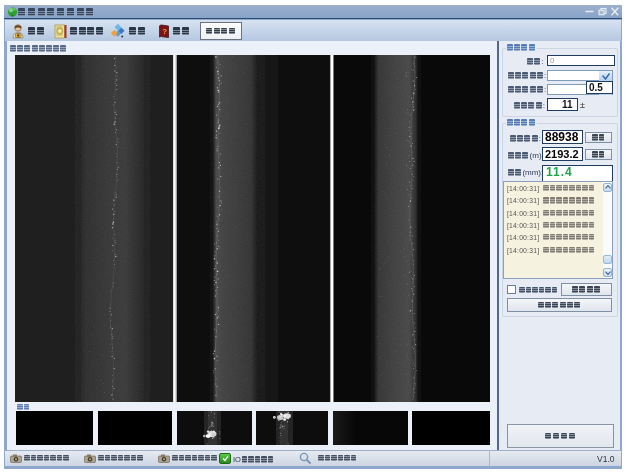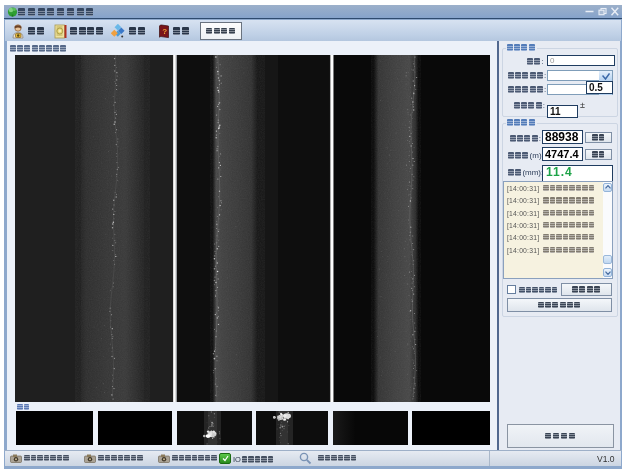--- a/index.html
+++ b/index.html
@@ -1030,21 +1030,21 @@
 <svg class="abs" style="left:602px;top:86.5px" width="8" height="7">
     <path d="M0.5 2.5 L3.5 6 L7.5 0.5" stroke="#3a67a8" stroke-width="1.5" fill="none"></path>
   </svg>
 <span class="cjk s7 abs" style="left:514px;top:101px;color:#30405c">
     <i></i>
     <i></i>
     <i></i>
     <i></i>
     <b style="font-size:8px;color:#30405c">:</b>
   </span>
-<div class="abs fld" style="left:547px;top:105px;width:31px;height:13px;font-size:10px;font-weight:bold;color:#111;padding-left:2px;line-height:11px">11</div>
+<div class="abs fld" style="left:547px;top:98px;width:31px;height:13px;font-size:10px;font-weight:bold;color:#111;padding-left:14px;line-height:11px">11</div>
 <div class="abs" style="left:580px;top:100px;font-size:9px;color:#333">±</div>
 <div class="abs fld" style="left:586px;top:81px;width:27px;height:13px;font-size:10px;font-weight:bold;color:#111;padding-left:2px;line-height:11px">0.5</div>
 
 <div class="abs" style="left:502px;top:123px;width:116px;height:194px;border:1px solid #ccd5e3;border-radius:2px"></div>
 <span class="cjk s7 abs" style="left:506px;top:119px;color:#3a69b0;background:#e7ebf3;padding:0 1px">
     <i></i>
     <i></i>
     <i></i>
     <i></i>
   </span>
@@ -1061,21 +1061,21 @@
       <i></i>
       <i></i>
     </span>
   </div>
 <span class="cjk s7 abs" style="left:508px;top:151px;color:#30405c">
     <i></i>
     <i></i>
     <i></i>
     <b style="font-size:8px;color:#30405c">(m):</b>
   </span>
-<div class="abs fld" style="left:542px;top:147px;width:41px;height:14px;font-size:11px;font-weight:bold;color:#000;padding-left:2px;line-height:13px">4747.4</div>
+<div class="abs fld" style="left:542px;top:147px;width:41px;height:14px;font-size:11px;font-weight:bold;color:#000;padding-left:2px;line-height:13px">2193.2</div>
 <div class="abs btn" style="left:585px;top:149px;width:27px;height:11px">
     <span class="cjk s6" style="color:#1a2638">
       <i></i>
       <i></i>
     </span>
   </div>
 <span class="cjk s7 abs" style="left:508px;top:168px;color:#30405c">
     <i></i>
     <i></i>
     <b style="font-size:8px;color:#30405c">(mm):</b>

